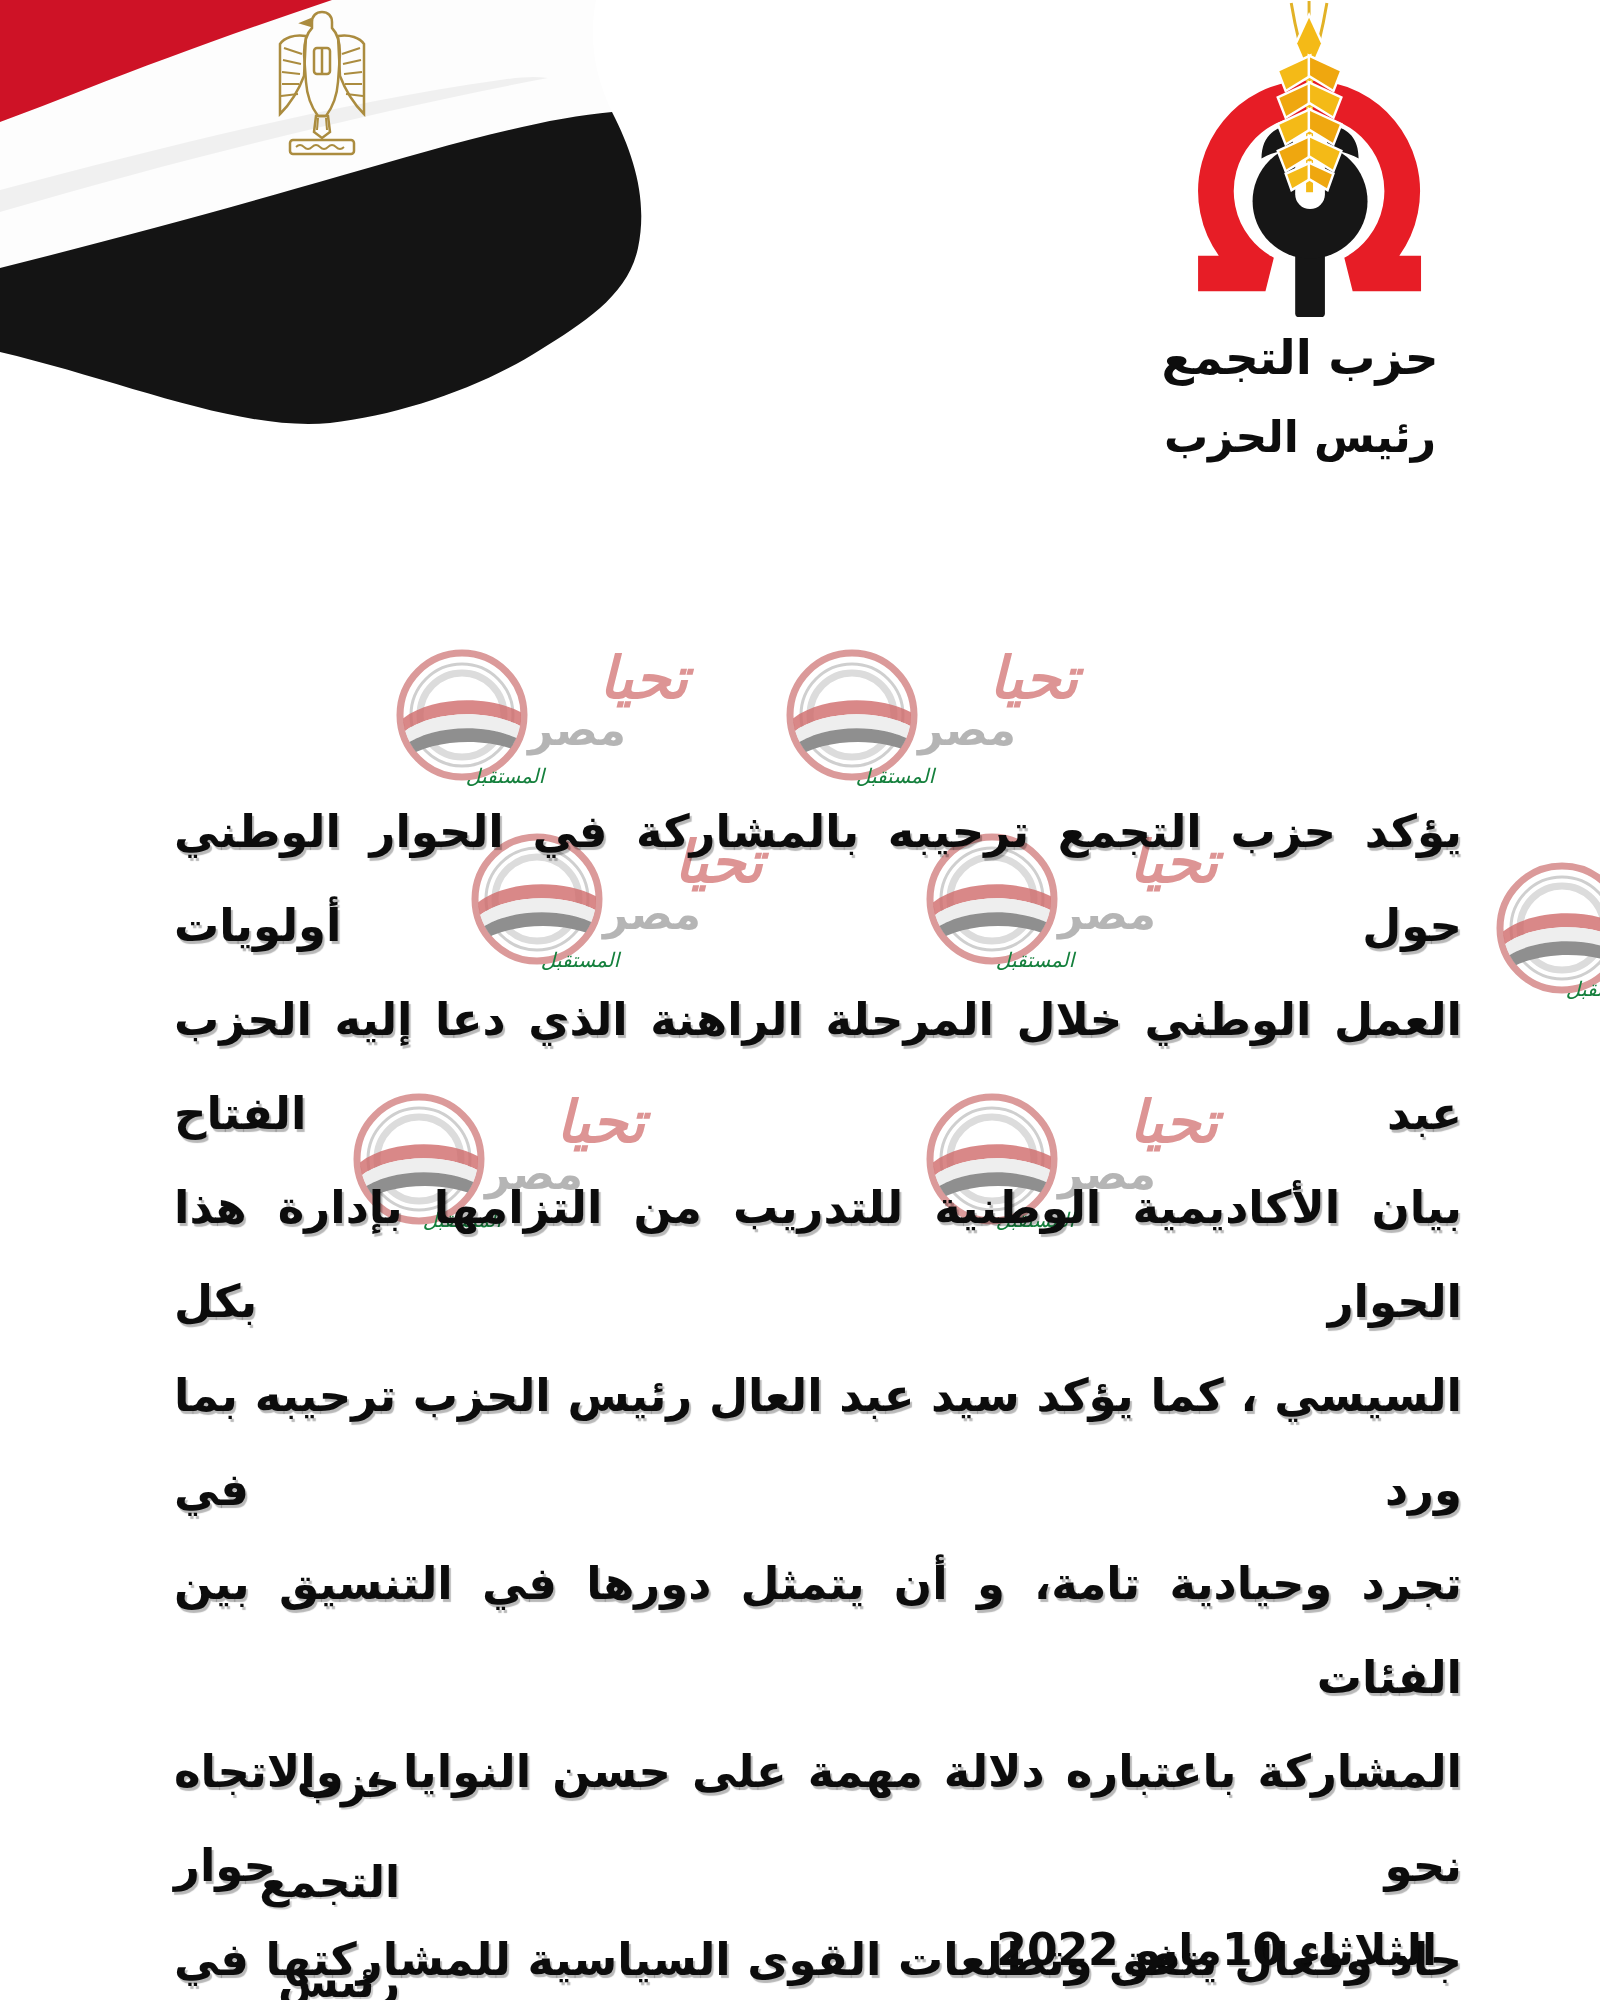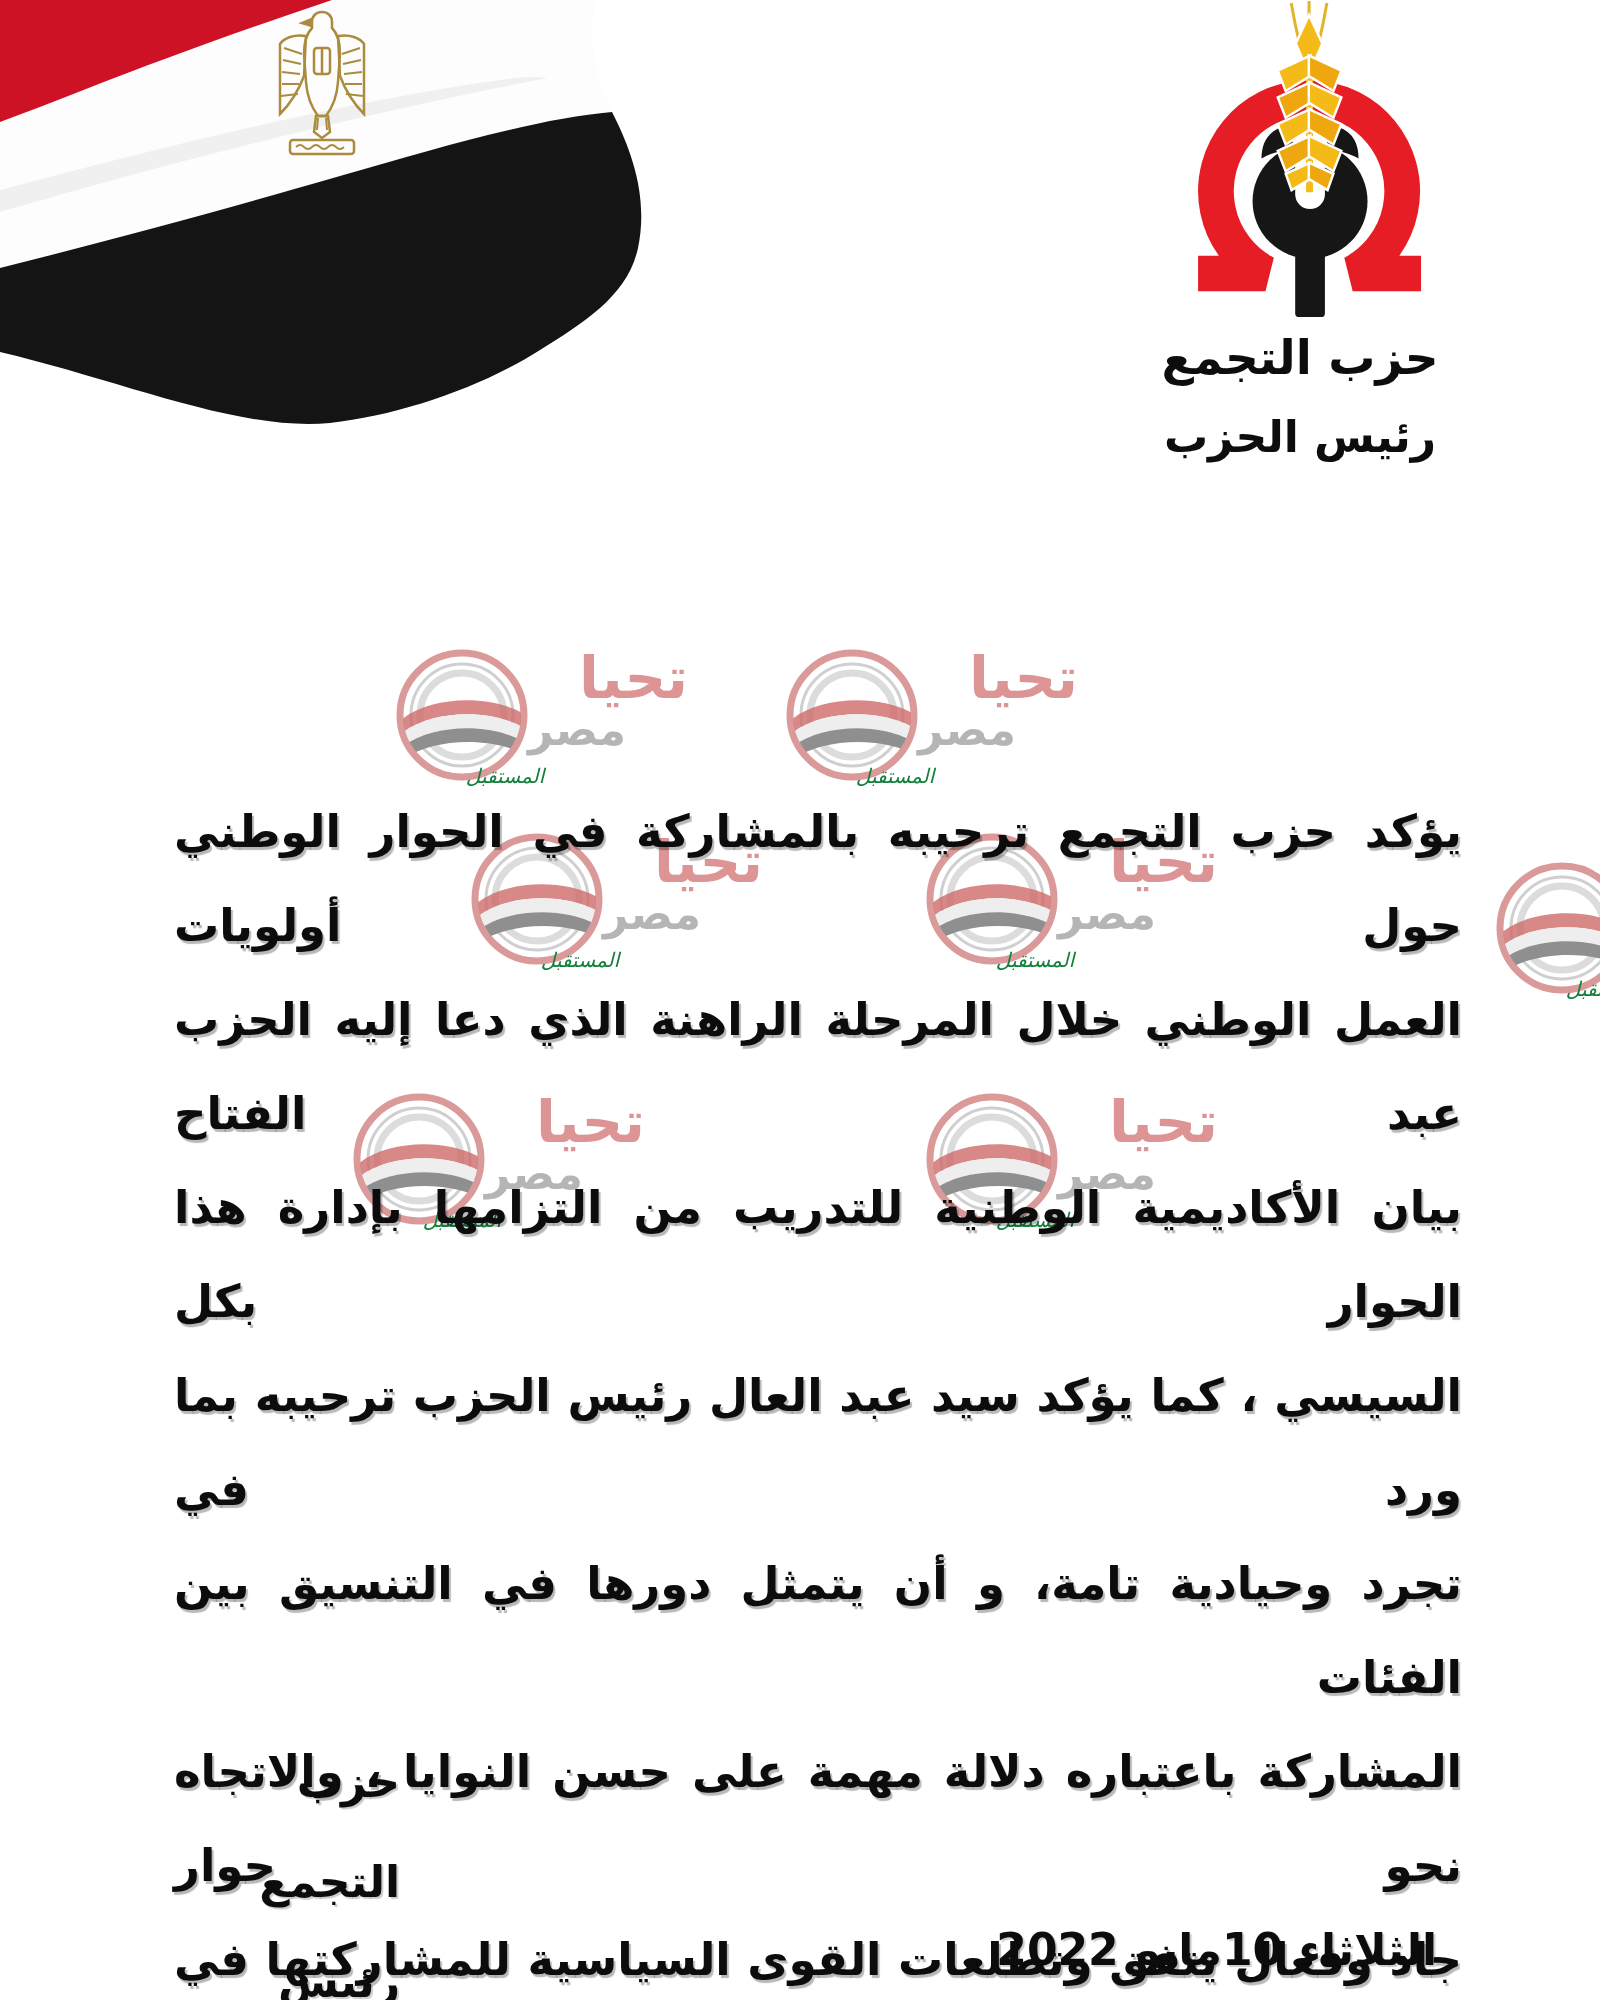--- a/index.html
+++ b/index.html
@@ -51,21 +51,21 @@
     font-size:44px;font-weight:bold;color:#0c0c0c;
     text-shadow:2px 2px 1px rgba(0,0,0,.2);
     margin-left:24px;
   }
   
   .wm{position:absolute;width:310px;height:175px;z-index:1;pointer-events:none;}
   .wm-ring{position:absolute;left:0;top:6px;}
   .wm-w1{
     position:absolute;left:143px;top:2px;width:150px;
     font-size:58px;font-weight:bold;color:var(--wm-red,#dd9494);
-    direction:rtl;text-align:right;
+    direction:rtl;text-align:right;font-style:italic;
   }
   .wm-w2{
     position:absolute;left:133px;top:62px;width:150px;
     font-size:44px;font-weight:bold;color:var(--wm-gray,#b5b5b5);
     direction:rtl;text-align:left;
   }
   .wm-w3{
     position:absolute;left:40px;top:122px;width:140px;
     font-size:20px;font-style:italic;color:#15803d;
     direction:rtl;text-align:center;

